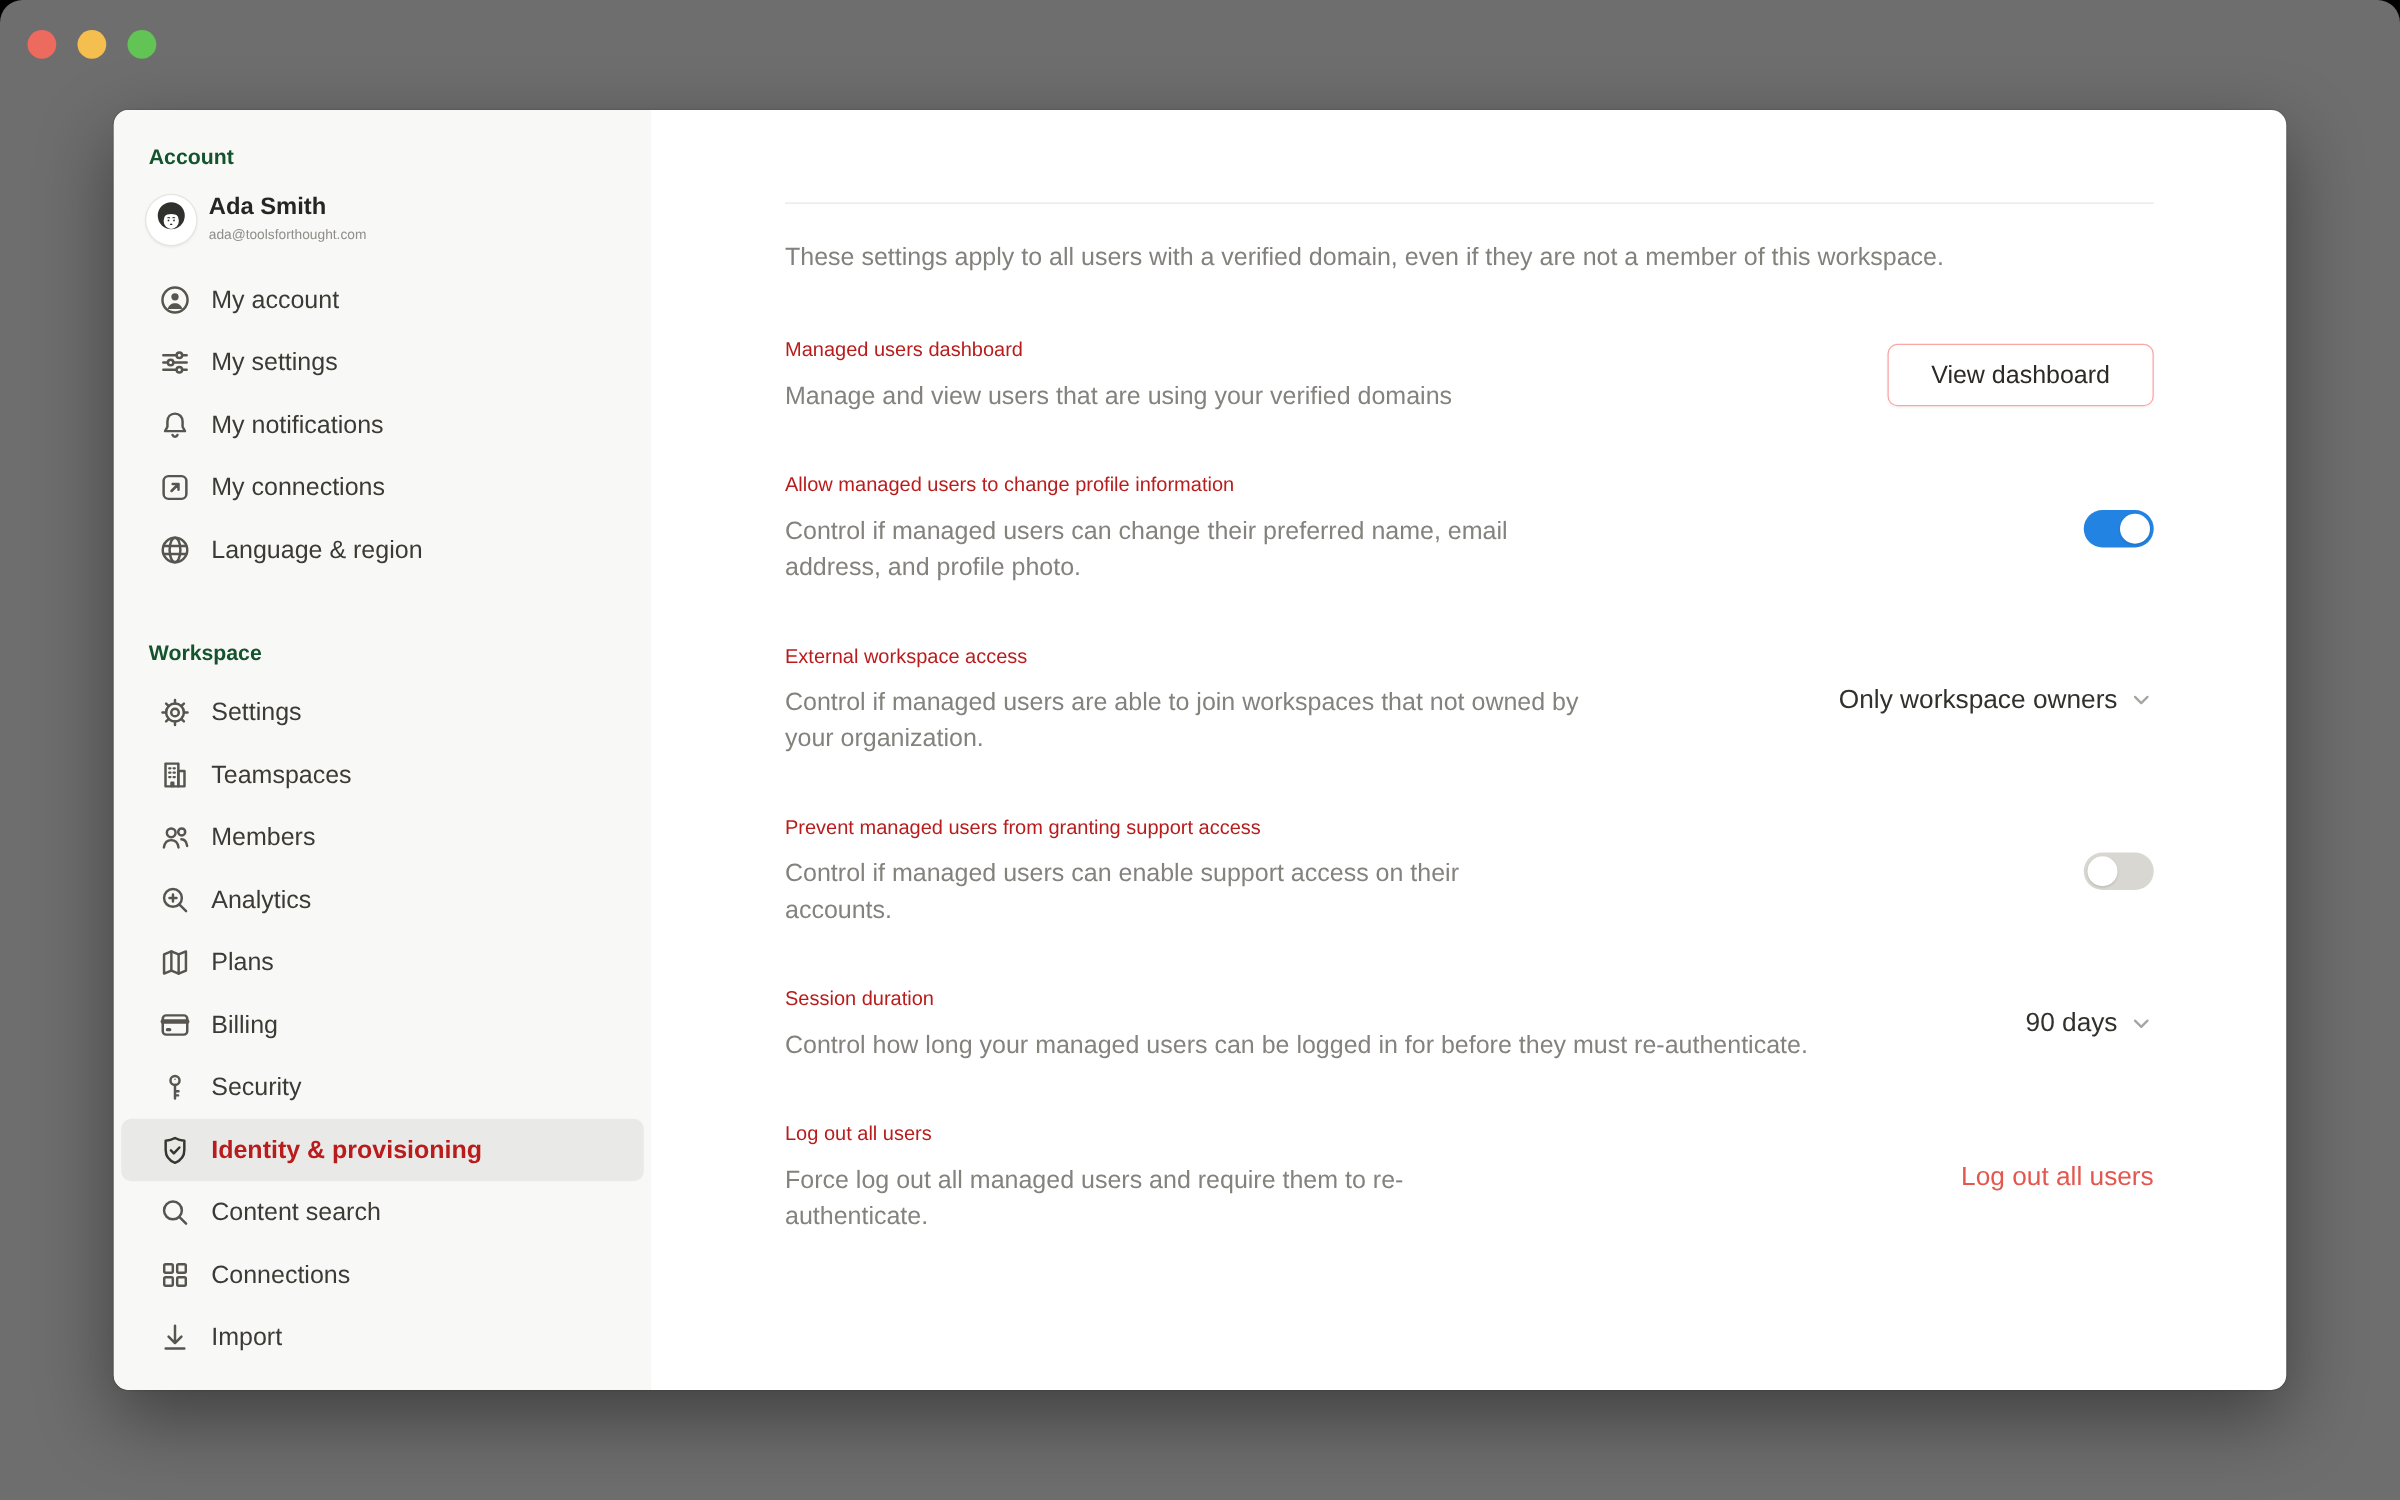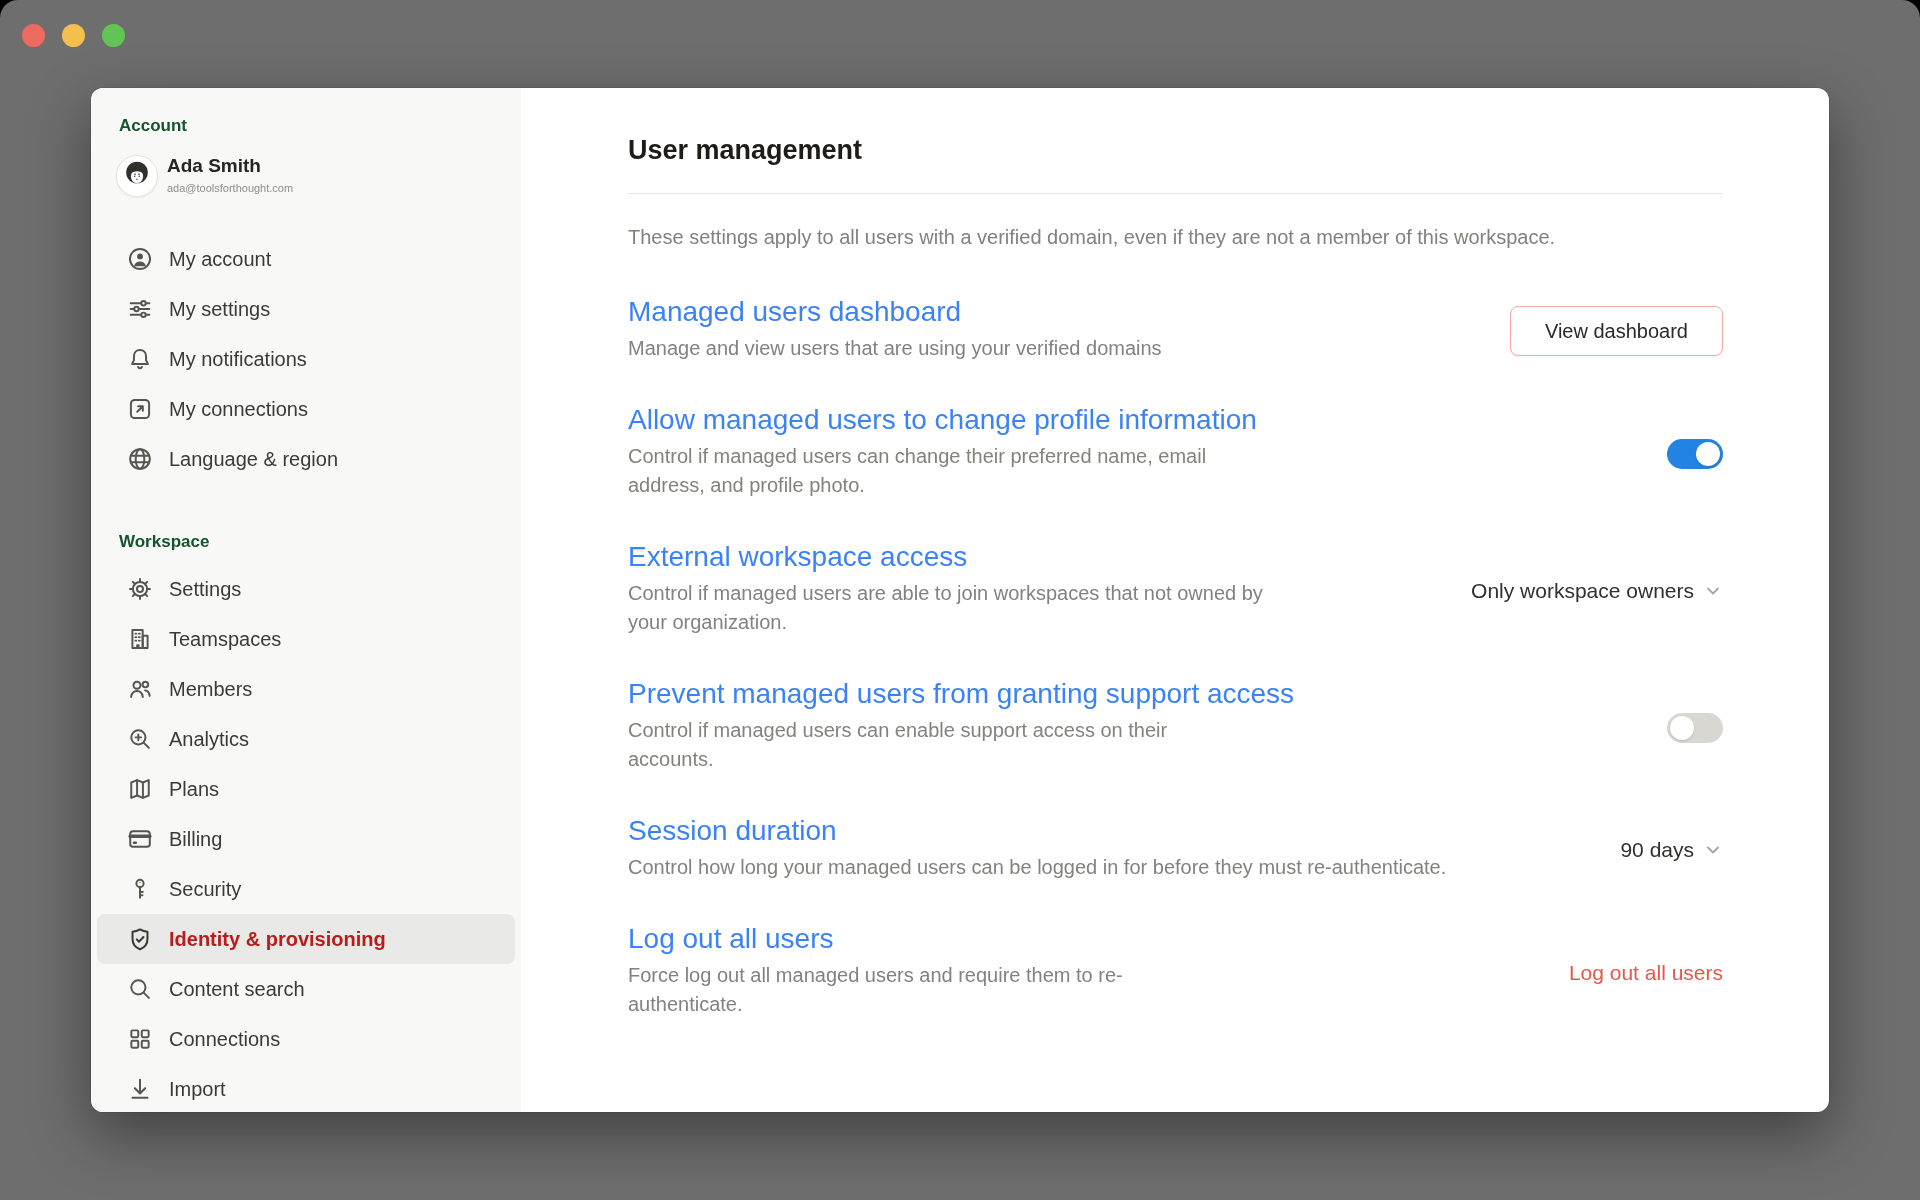--- a/index.html
+++ b/index.html
@@ -16,21 +16,21 @@
             background:#fff; border-radius:12px; display:flex; overflow:hidden;
             box-shadow:0 22px 60px rgba(0,0,0,.42), 0 0 0 1px rgba(0,0,0,.08); }
 
   
   .sidebar { width:430px; flex:none; background:#F8F8F6; padding-top:28px; overflow:hidden; }
   .section-label { padding-left:28px; font-size:17px; font-weight:700;
                    color:#14532d; margin-bottom:14px; }
   .section-label.workspace { margin-top:48px; margin-bottom:12px; }
 
   .user-row { display:flex; align-items:center; gap:10px; padding-left:26px;
-              margin-bottom:32px; height:52px; }
+              margin-bottom:13px; height:52px; }
   .avatar { width:40px; height:40px; border-radius:50%; flex:none;
             background:#fff; box-shadow:0 0 0 1px #E6E5E2, 0 1px 3px rgba(0,0,0,.12); }
   .user-name { font-size:19px; font-weight:700; color:#262522; line-height:24px; }
   .user-email { font-size:11px; color:#8F8E8A; line-height:21px; }
 
   .nav-item { display:flex; align-items:center; gap:15px; height:50px;
               margin:0 6px; padding-left:29px; border-radius:8px;
               font-size:20px; font-weight:500; color:#3B3A35; cursor:default; }
   .nav-item.selected { background:#E9E9E7; font-weight:700; color:#b91c1c; }
   .nav-icon { width:28px; height:28px; flex:none; color:#56554F; display:flex; }
@@ -38,21 +38,21 @@
   .nav-icon svg { width:28px; height:28px; }
 
   
   .main { flex:1; padding:47px 106px 0 107px; }
   .page-title { font-size:27px; font-weight:700; color:#1D1C19; }
   .divider { height:1px; background:#E8E8E6; margin-top:27px; }
   .intro { margin-top:28px; font-size:20px; line-height:31px; color:#82817C; }
 
   .rows { margin-top:46px; }
   .row { display:flex; align-items:center; margin-bottom:44px; }
-  .row-title { font-size:28px; color:#3b82f6; line-height:26px; margin-bottom:9px; }
+  .row-title { font-size:16px; color:#b91c1c; line-height:26px; margin-bottom:9px; }
   .row-desc { font-size:20px; line-height:29px; color:#83827D; }
   .row:nth-child(2) .row-desc { max-width:620px; }
   .row:nth-child(3) .row-desc { max-width:640px; }
   .row:nth-child(4) .row-desc { max-width:620px; }
   .row:nth-child(5) .row-desc { max-width:960px; }
   .row:nth-child(6) .row-desc { max-width:600px; }
   .row-control { margin-left:auto; flex:none; display:flex; align-items:center; }
 
   .btn { height:50px; padding:0 34px; border:1px solid #fca5a5; border-radius:8px;
          background:#fff; font-family:inherit; font-size:20px; color:#2B2A26;
@@ -268,21 +268,20 @@
               <svg viewBox="0 0 24 24" fill="none" stroke="currentColor" stroke-width="1.7" stroke-linecap="round" stroke-linejoin="round">
                 <path d="M12 4 V15.6 M7.6 11.4 L12 15.8 L16.4 11.4 M5.6 19.5 H18.4"></path>
               </svg>
             </span>
             <span>Import</span>
           </div>
         </div>
     </div>
 
     <div class="main">
-      <div class="page-title">User management</div>
       <div class="divider"></div>
       <div class="intro">These settings apply to all users with a verified domain, even if they are not a member of this workspace.</div>
       <div class="rows" id="rows">
           <div class="row">
             <div class="row-text">
               <div class="row-title">Managed users dashboard</div>
               <div class="row-desc">Manage and view users that are using your verified domains</div>
             </div>
             <div class="row-control">
               <button class="btn">View dashboard</button>

